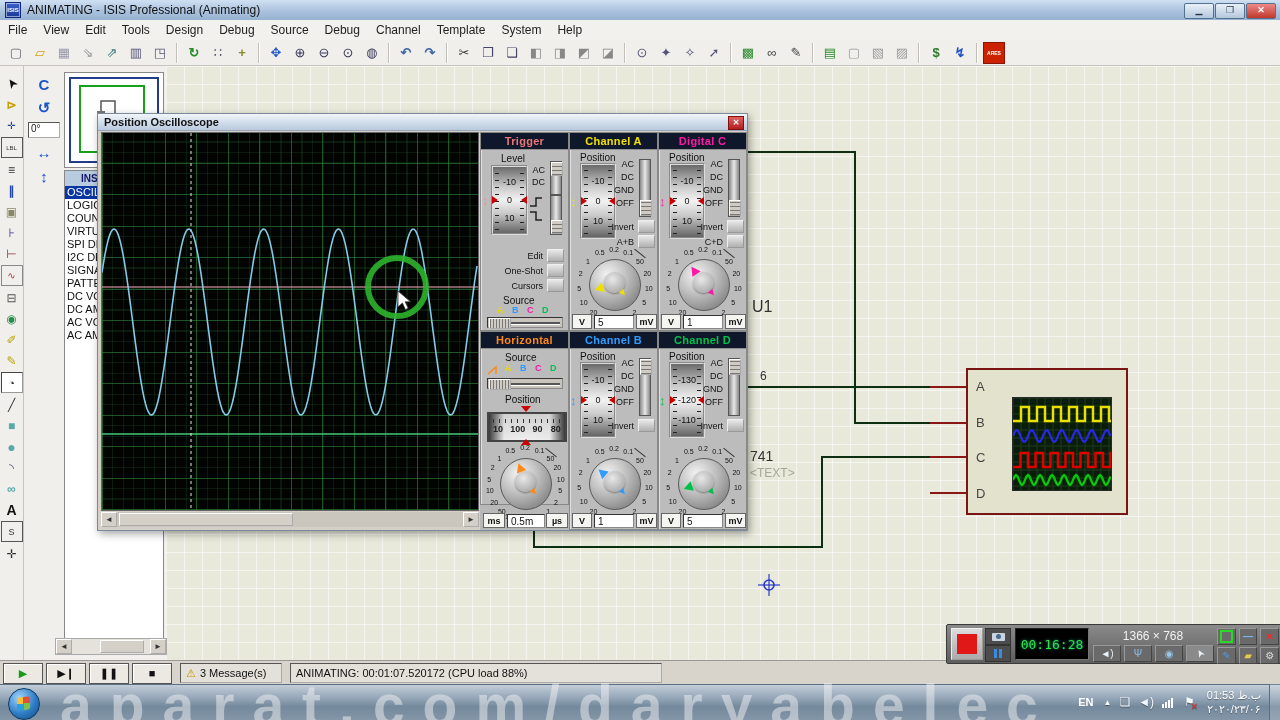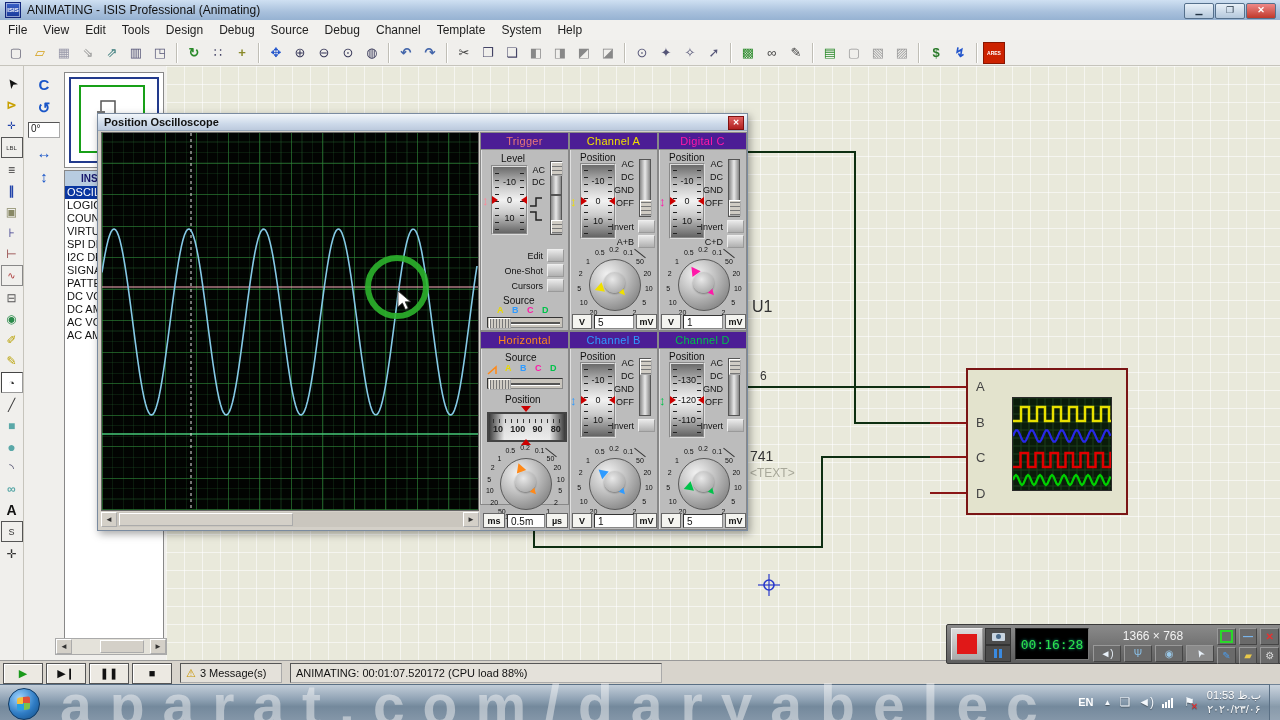--- a/index.html
+++ b/index.html
@@ -72,22 +72,22 @@
     border:1px solid #801010;color:#fff;font-size:8px;line-height:11px;text-align:center;font-weight:bold;}
   .osc-display{position:absolute;left:3px;top:18px;width:378px;height:379px;background:#020402;border:1px solid #666;box-sizing:border-box;
     background-image:
       repeating-linear-gradient(90deg,rgba(45,135,55,.55) 0 1px,transparent 1px 31.5px),
       repeating-linear-gradient(0deg,rgba(45,135,55,.55) 0 1px,transparent 1px 31.5px),
       repeating-linear-gradient(90deg,rgba(35,95,45,.25) 0 1px,transparent 1px 10.5px),
       repeating-linear-gradient(0deg,rgba(35,95,45,.25) 0 1px,transparent 1px 10.5px);}
   .osc-hscroll{position:absolute;left:3px;top:398px;width:378px;height:15px;background:#cac6be;display:flex;align-items:center;}
   .osc-controls{position:absolute;left:382px;top:18px;width:267px;height:398px;background:#b8b8b8;}
   .panel{position:absolute;background:#bcbcbc;border:1px solid #888;box-shadow:inset 1px 1px 0 #e0e0e0;box-sizing:border-box;}
-  .ptitle{height:16px;background:#4c1d95;border-bottom:1px solid #909090;text-align:center;
-    font-size:11px;font-weight:normal;line-height:16px;letter-spacing:.3px;}
+  .ptitle{height:16px;background:#0f172a;border-bottom:1px solid #909090;text-align:center;
+    font-size:11px;font-weight:bold;line-height:16px;letter-spacing:.3px;}
   .t-trigger{color:#e87878;}.t-horiz{color:#ff8918;}
   .plab{position:absolute;font-size:9px;color:#111;}
   .vslider{position:absolute;border:2px groove #ddd;background:
     linear-gradient(180deg,#6a6a6a,#cacaca 30%,#f2f2f2 50%,#cacaca 70%,#646464);box-sizing:border-box;}
   .vs-num{position:absolute;width:100%;text-align:center;font-size:9px;color:#111;transform:translateY(-50%);}
   .vs-ticks{position:absolute;top:4%;bottom:4%;width:4px;
     background-image:repeating-linear-gradient(0deg,#222 0 1px,transparent 1px 7px);}
   .tri{position:absolute;width:0;height:0;}
   .dblarrow{position:absolute;font-size:13px;font-weight:bold;transform:translateY(-50%);}
   .cslider{position:absolute;width:12px;background:linear-gradient(90deg,#888,#e8e8e8 50%,#888);border:1px solid #555;box-sizing:border-box;}

